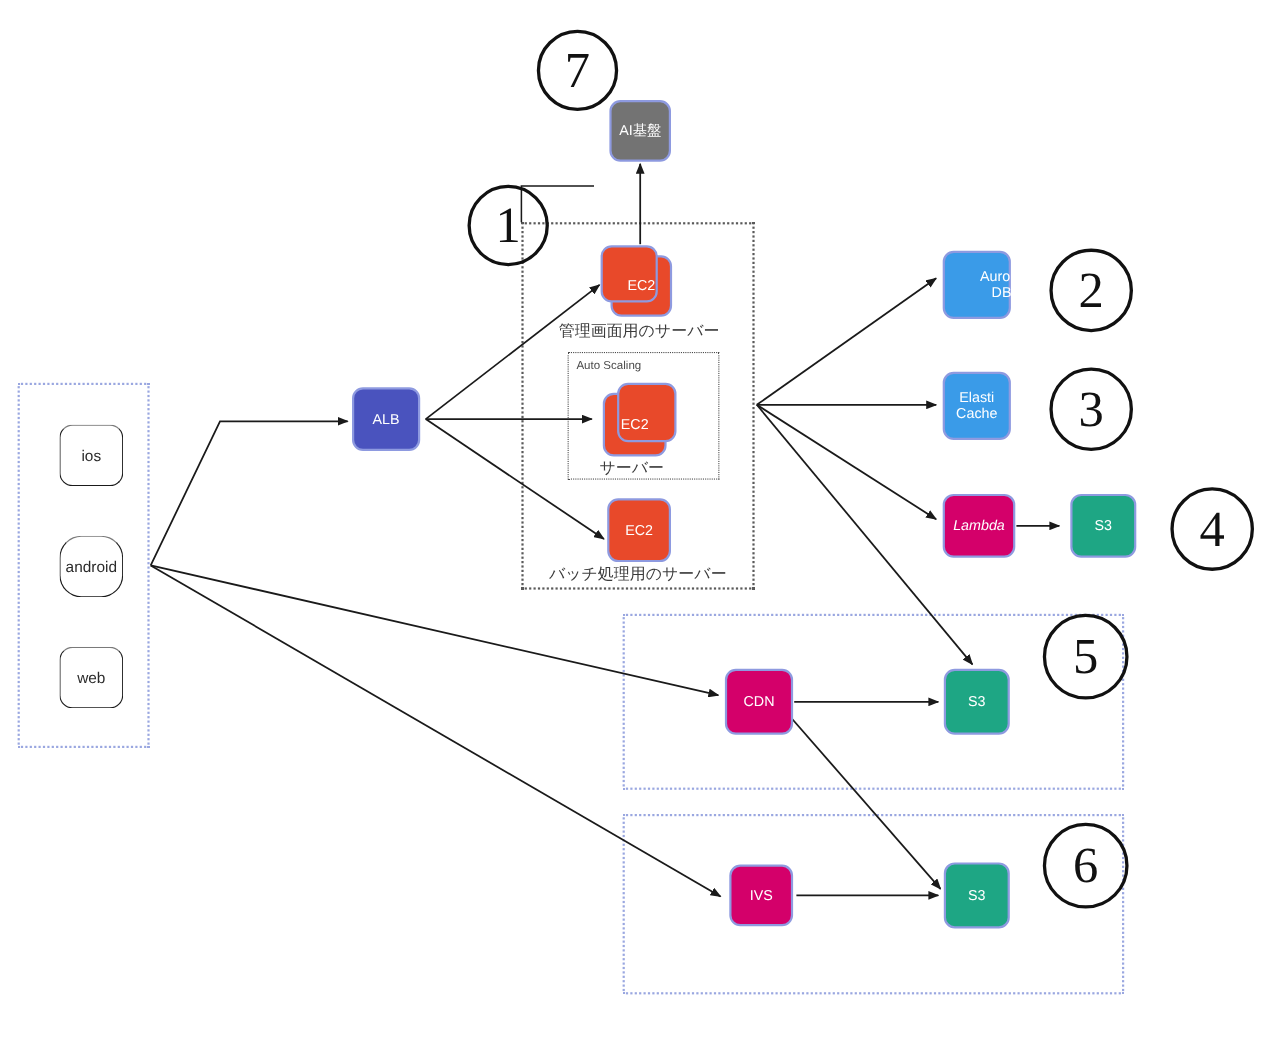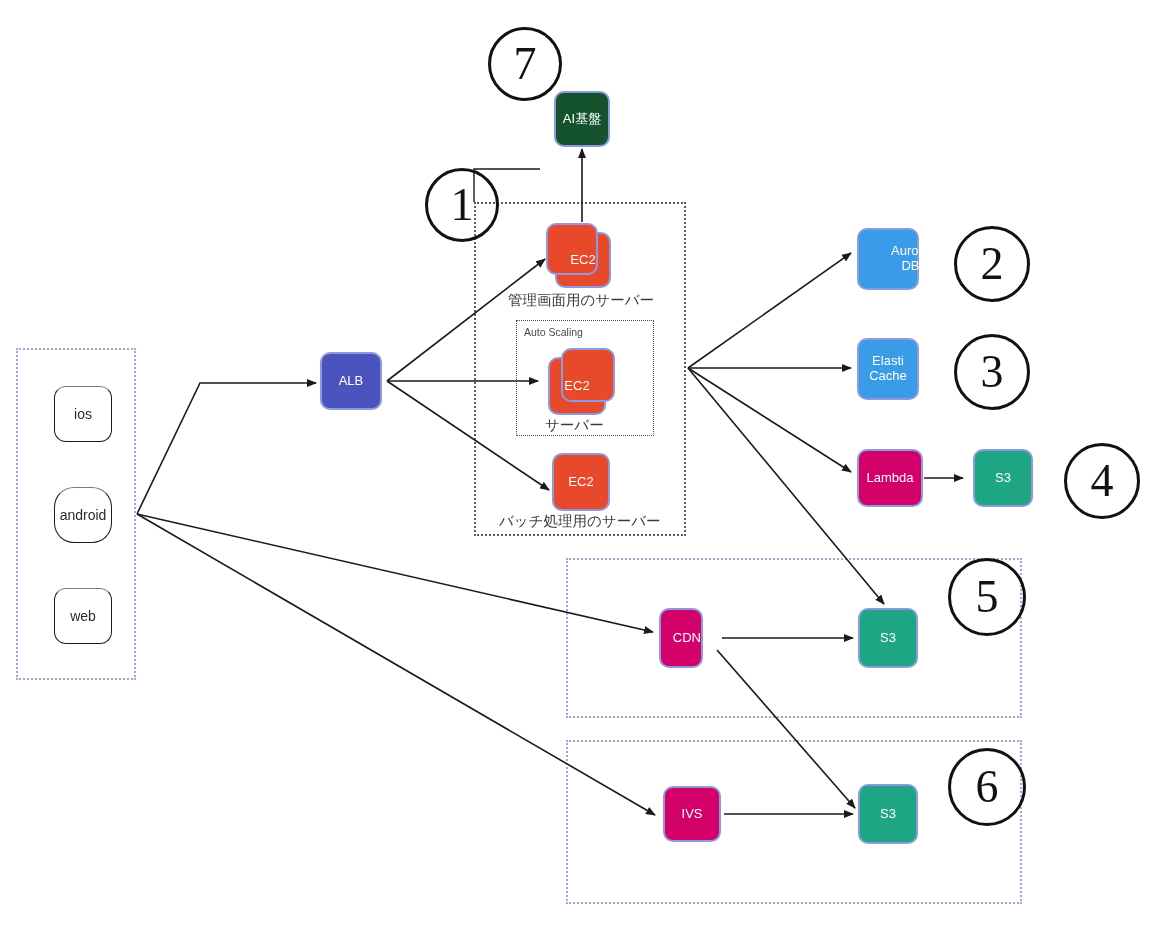--- a/index.html
+++ b/index.html
@@ -166,21 +166,21 @@
   <div class="device" style="left:54px; top:386px; width:58px; height:56px;">
     <span>ios</span>
   </div>
   <div class="device" style="left:54px; top:487px; width:58px; height:56px;border-radius:20px;">
     <span>android</span>
   </div>
   <div class="device" style="left:54px; top:588px; width:58px; height:56px;align-items:center;">
     <span>web</span>
   </div>
 
-  <div class="node" style="left:554px; top:91px; width:56px; height:56px; background:#14532d;">
+  <div class="node" style="left:554px; top:91px; width:56px; height:56px; background:#737373;">
     <span>AI基盤</span>
   </div>
 
   <div class="node" style="left:320px; top:352px; width:62px; height:58px; background:#4A53BE;">
     <span>ALB</span>
   </div>
 
   <div class="node stack up-left" style="left:555px; top:232px; width:56px; height:56px; background:#E8492A;">
     <span>EC2</span>
   </div>
@@ -196,29 +196,29 @@
   <div class="node" style="left:857px; top:228px; width:62px; height:62px; background:#3A9BE8; flex-direction:column;padding-left:45px;">
     <span>Aurora</span>
     <span>DB</span>
   </div>
 
   <div class="node" style="left:857px; top:338px; width:62px; height:62px; background:#3A9BE8; flex-direction:column;">
     <span>Elasti</span>
     <span>Cache</span>
   </div>
 
-  <div class="node" style="left:857px; top:449px; width:66px; height:58px; background:#D4006A;">
+  <div class="node" style="left:857px; top:449px; width:66px; height:58px; background:#D4006A;font-style:italic;">
     <span>Lambda</span>
   </div>
 
   <div class="node" style="left:973px; top:449px; width:60px; height:58px; background:#1EA684;">
     <span>S3</span>
   </div>
 
-  <div class="node" style="left:659px; top:608px; width:44px; height:60px; background:#D4006A;justify-content:flex-end;">
+  <div class="node" style="left:659px; top:608px; width:62px; height:60px; background:#D4006A;">
     <span>CDN</span>
   </div>
 
   <div class="node" style="left:858px; top:608px; width:60px; height:60px; background:#1EA684;">
     <span>S3</span>
   </div>
 
   <div class="node" style="left:663px; top:786px; width:58px; height:56px; background:#D4006A;">
     <span>IVS</span>
   </div>

